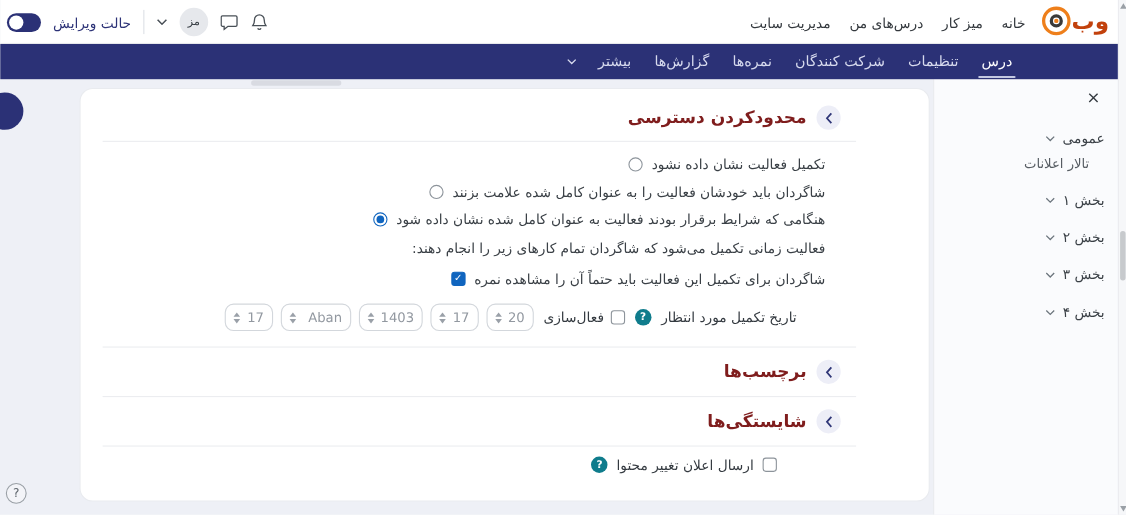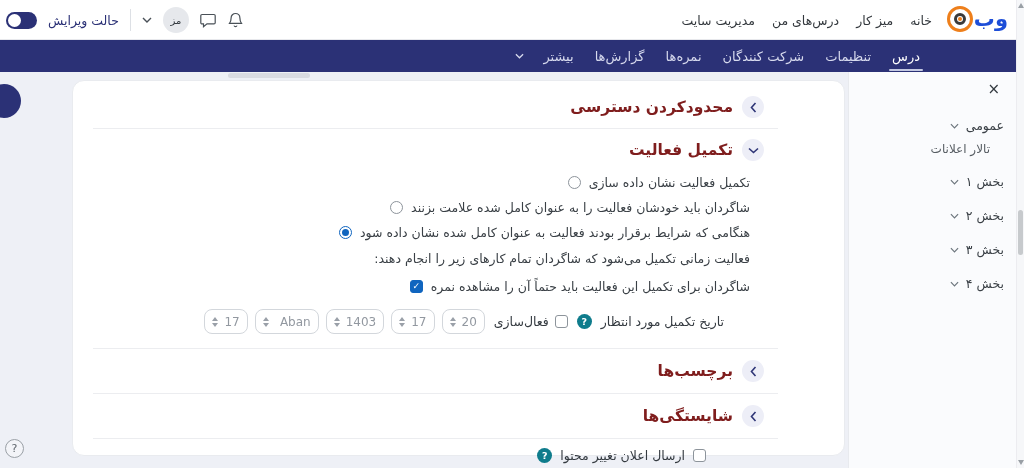--- a/index.html
+++ b/index.html
@@ -5,21 +5,21 @@
   * { box-sizing: border-box; }
   html,body { margin:0; padding:0; }
   body {
     width:1024px; height:468px; position:relative; overflow:hidden;
     font-family:"DejaVu Sans", sans-serif;
     background:#eef0f6; direction:rtl; color:#343a40;
   }
   
   .topbar{position:absolute;top:0;left:0;right:0;height:40px;background:#fff;border-bottom:1px solid #e7e8ec;z-index:5;}
   .logo{position:absolute;right:16px;top:6px;display:flex;align-items:center;gap:1px;cursor:pointer;}
-  .logo-text{font-size:21px;font-weight:bold;color:#1d4ed8;line-height:1;}
+  .logo-text{font-size:21px;font-weight:bold;color:#c2410c;line-height:1;}
   .logo-icon{width:26px;height:26px;border-radius:50%;border:3px solid #ee7f1b;display:flex;align-items:center;justify-content:center;}
   .logo-icon-inner{width:12px;height:12px;border-radius:50%;border:3px solid #3a3a3a;display:flex;align-items:center;justify-content:center;}
   .logo-icon-dot{width:4px;height:4px;border-radius:50%;background:#ee7f1b;}
   .topbar-nav{position:absolute;right:92px;top:0;height:40px;display:flex;align-items:center;gap:17px;font-size:12.5px;color:#33383d;white-space:nowrap;}
   .topbar-nav span{cursor:pointer;}
   .user-cluster{position:absolute;left:6px;top:0;height:40px;display:flex;align-items:center;gap:11px;direction:ltr;}
   .toggle{width:31px;height:17px;border-radius:9px;background:#2b3176;position:relative;cursor:pointer;}
   .toggle-knob{position:absolute;left:2px;top:2px;width:13px;height:13px;border-radius:50%;background:#fff;}
   .edit-label{color:#2b3176;font-size:12.5px;white-space:nowrap;}
   .vdiv{width:1px;height:22px;background:#dde0e5;}
@@ -141,31 +141,23 @@
     <span class="chev-badge">
       <svg width="7" height="11" viewBox="0 0 7 11">
           <polyline points="5.5,1 1.5,5.5 5.5,10" fill="none" stroke="#2f3677" stroke-width="1.6"></polyline>
         </svg>
     </span>
     <span class="sec-title">محدودکردن دسترسی</span>
   </div>
 
   <div class="hr" style="margin-top:9px;"></div>
 
-  <div class="sec-head" style="margin-top:9px;">
-    <span class="chev-badge">
-      <svg width="11" height="7" viewBox="0 0 11 7">
-          <polyline points="1,1.5 5.5,5.5 10,1.5" fill="none" stroke="#2f3677" stroke-width="1.6"></polyline>
-        </svg>
-    </span>
-    <span class="sec-title">تکمیل فعالیت</span>
-  </div>
 
   <div class="opt" style="margin-top:9px;">
-    <span>تکمیل فعالیت نشان داده سازی</span>
+    <span>تکمیل فعالیت نشان داده نشود</span>
     <span class="radio"></span>
   </div>
   <div class="opt" style="margin-top:3px;">
     <span>شاگردان باید خودشان فعالیت را به عنوان کامل شده علامت بزنند</span>
     <span class="radio"></span>
   </div>
   <div class="opt" style="margin-top:3px;">
     <span>هنگامی که شرایط برقرار بودند فعالیت به عنوان کامل شده نشان داده شود</span>
     <span class="radio checked"></span>
   </div>

